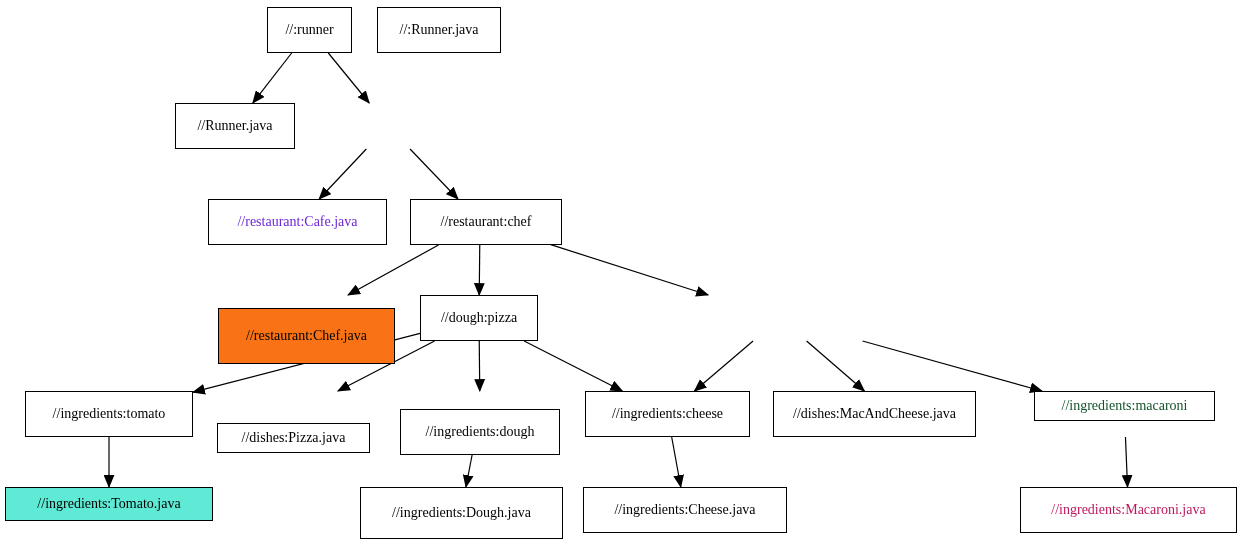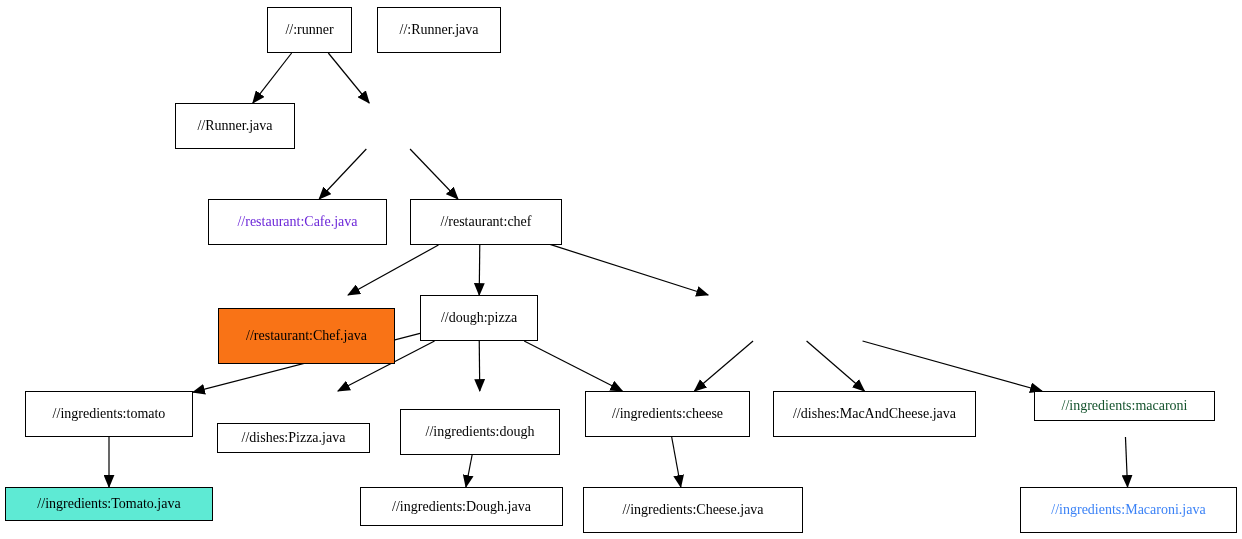--- a/index.html
+++ b/index.html
@@ -98,22 +98,22 @@
     </div>
     <div class="graph-node" style="left: 773px; top: 391px; width: 203px; height: 46px; background: rgb(255, 255, 255); border-color: rgb(0, 0, 0); color: rgb(0, 0, 0);">
       <span>//dishes:MacAndCheese.java</span>
     </div>
     <div class="graph-node" style="left: 1034px; top: 391px; width: 181px; height: 30px; background: rgb(255, 255, 255); border-color: rgb(0, 0, 0); color: #14532d;">
       <span>//ingredients:macaroni</span>
     </div>
     <div class="graph-node" style="left: 5px; top: 487px; width: 208px; height: 34px; background: #5eead4; border-color: rgb(0, 0, 0); color: rgb(0, 0, 0);">
       <span>//ingredients:Tomato.java</span>
     </div>
-    <div class="graph-node" style="left: 360px; top: 487px; width: 203px; height: 39px; background: rgb(255, 255, 255); border-color: rgb(0, 0, 0); color: rgb(0, 0, 0); text-align: center;">
+    <div class="graph-node" style="left: 360px; top: 487px; width: 203px; height: 52px; background: rgb(255, 255, 255); border-color: rgb(0, 0, 0); color: rgb(0, 0, 0); text-align: center;">
       <span>//ingredients:Dough.java</span>
     </div>
-    <div class="graph-node" style="left: 583px; top: 487px; width: 220px; height: 46px; background: rgb(255, 255, 255); border-color: rgb(0, 0, 0); color: rgb(0, 0, 0);">
+    <div class="graph-node" style="left: 583px; top: 487px; width: 204px; height: 46px; background: rgb(255, 255, 255); border-color: rgb(0, 0, 0); color: rgb(0, 0, 0);">
       <span>//ingredients:Cheese.java</span>
     </div>
-    <div class="graph-node" style="left: 1020px; top: 487px; width: 217px; height: 46px; background: rgb(255, 255, 255); border-color: rgb(0, 0, 0); color: #3b82f6;">
+    <div class="graph-node" style="left: 1020px; top: 487px; width: 217px; height: 46px; background: rgb(255, 255, 255); border-color: rgb(0, 0, 0); color: #be185d;">
       <span>//ingredients:Macaroni.java</span>
     </div>
   </div>
 
 </body></html>

